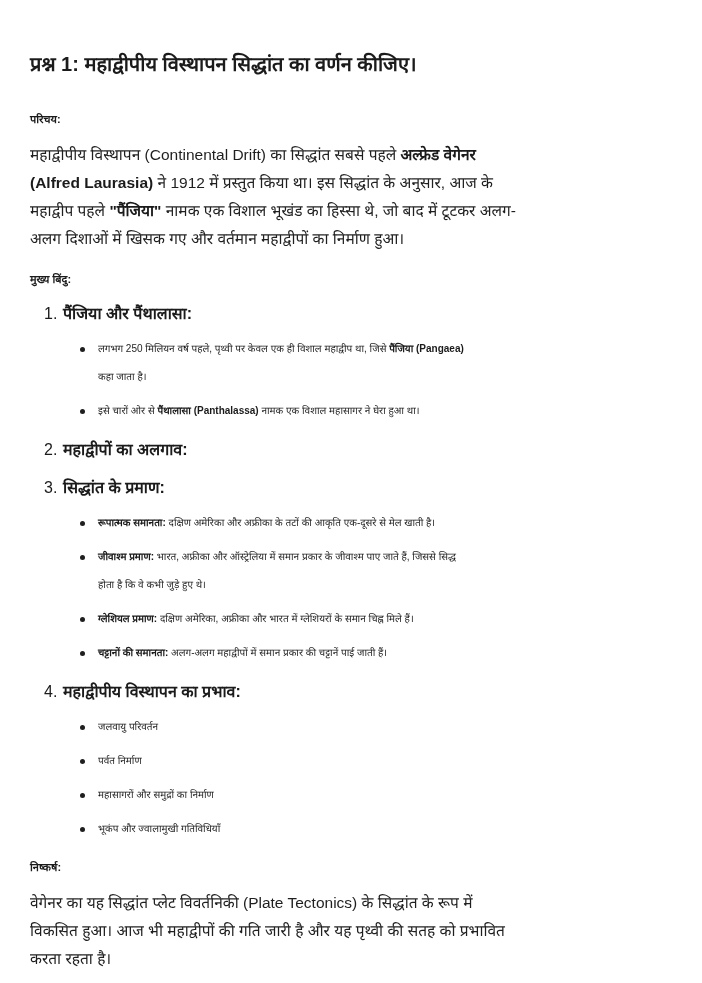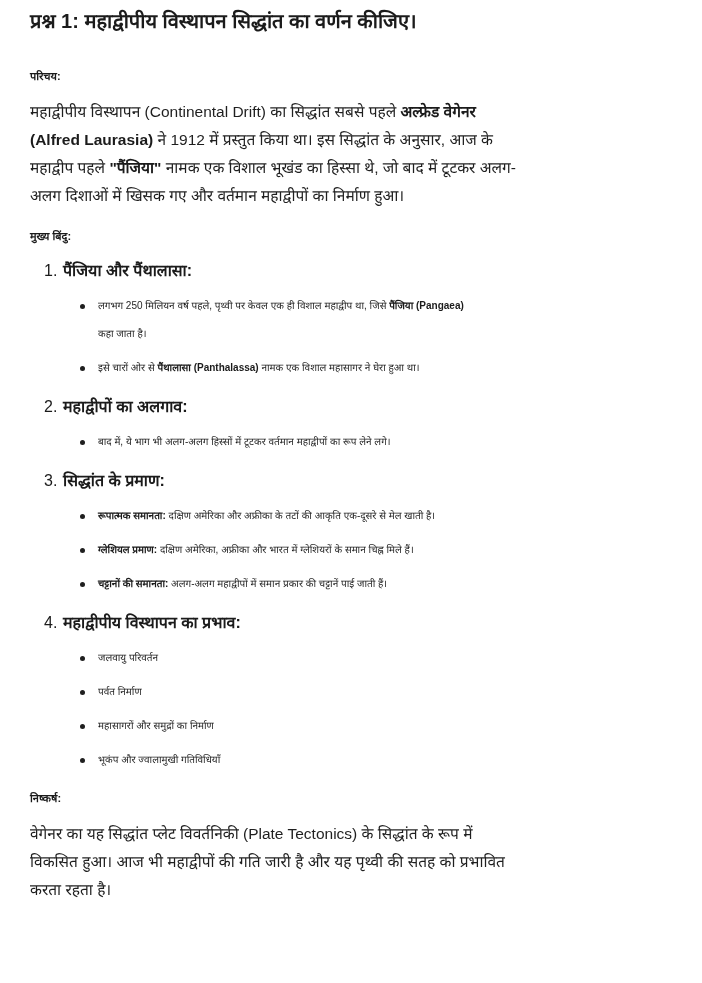--- a/index.html
+++ b/index.html
@@ -12,20 +12,21 @@
     height: 983px;
     overflow: hidden;
     font-family: "Liberation Sans", "DejaVu Sans", sans-serif;
     color: #1f1f1f;
     -webkit-font-smoothing: antialiased;
   }
   .doc {
     padding: 6px 48px 0 30px;
     box-sizing: border-box;
     width: 568px;
+    margin-top: 43px;
   }
   h1.question-title {
     font-size: 20px;
     line-height: 30px;
     font-weight: 700;
     margin: 0 0 28px 0;
     color: #1b1b1b;
   }
   h2.section-heading {
     font-size: 11px;
@@ -117,31 +118,31 @@
         <div class="bullet">इसे चारों ओर से <b>पैंथालासा (Panthalassa)</b> नामक एक विशाल महासागर ने घेरा हुआ था।</div>
       </div>
     </div>
 
     <div class="point">
       <div class="point-head">
         <span class="num">2.</span>
         <span class="point-title">महाद्वीपों का अलगाव:</span>
       </div>
       <div class="bullets">
-        <div class="bullet">बाद में, ये भाग भी अलग-अलग हिस्सों में टूटकर वर्तमान महाद्वीपों का रूप लेने लगे।</div>
       </div>
     </div>
 
     <div class="point">
       <div class="point-head">
         <span class="num">3.</span>
         <span class="point-title">सिद्धांत के प्रमाण:</span>
       </div>
       <div class="bullets">
         <div class="bullet"><b>रूपात्मक समानता:</b> दक्षिण अमेरिका और अफ्रीका के तटों की आकृति एक-दूसरे से मेल खाती है।</div>
+        <div class="bullet"><b>जीवाश्म प्रमाण:</b> भारत, अफ्रीका और ऑस्ट्रेलिया में समान प्रकार के जीवाश्म पाए जाते हैं, जिससे सिद्ध होता है कि वे कभी जुड़े हुए थे।</div>
         <div class="bullet"><b>ग्लेशियल प्रमाण:</b> दक्षिण अमेरिका, अफ्रीका और भारत में ग्लेशियरों के समान चिह्न मिले हैं।</div>
         <div class="bullet"><b>चट्टानों की समानता:</b> अलग-अलग महाद्वीपों में समान प्रकार की चट्टानें पाई जाती हैं।</div>
       </div>
     </div>
 
     <div class="point">
       <div class="point-head">
         <span class="num">4.</span>
         <span class="point-title">महाद्वीपीय विस्थापन का प्रभाव:</span>
       </div>

